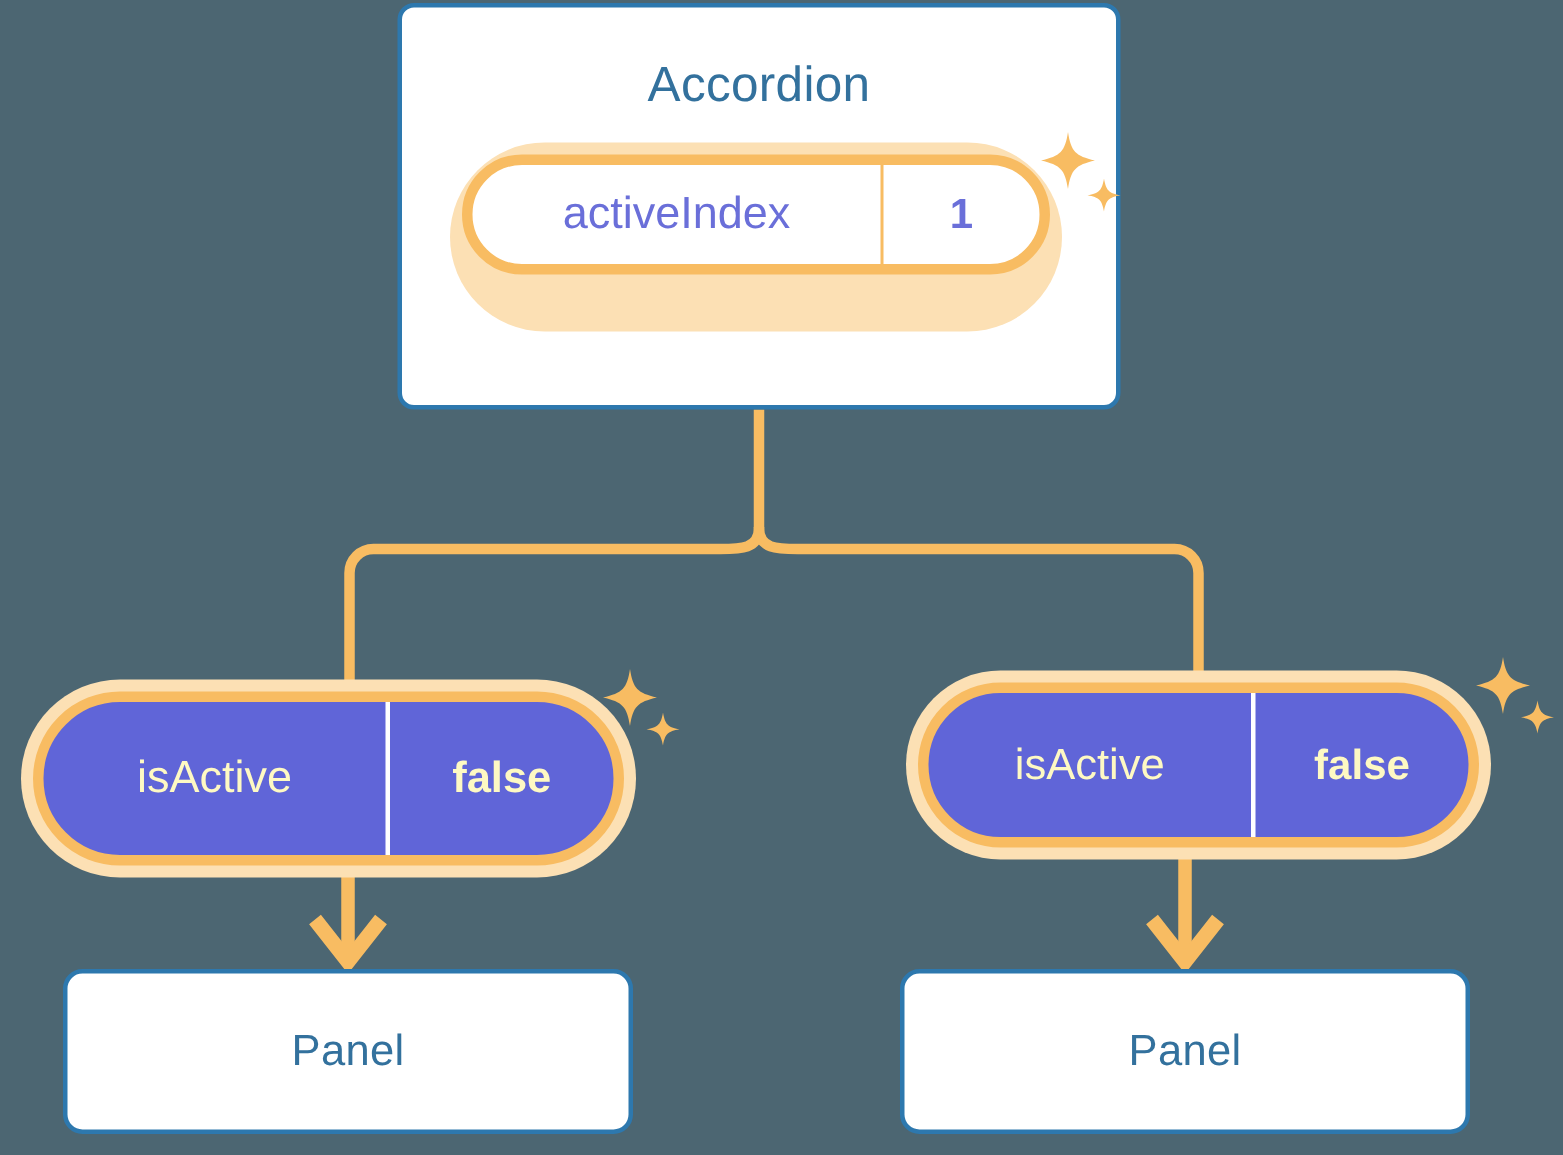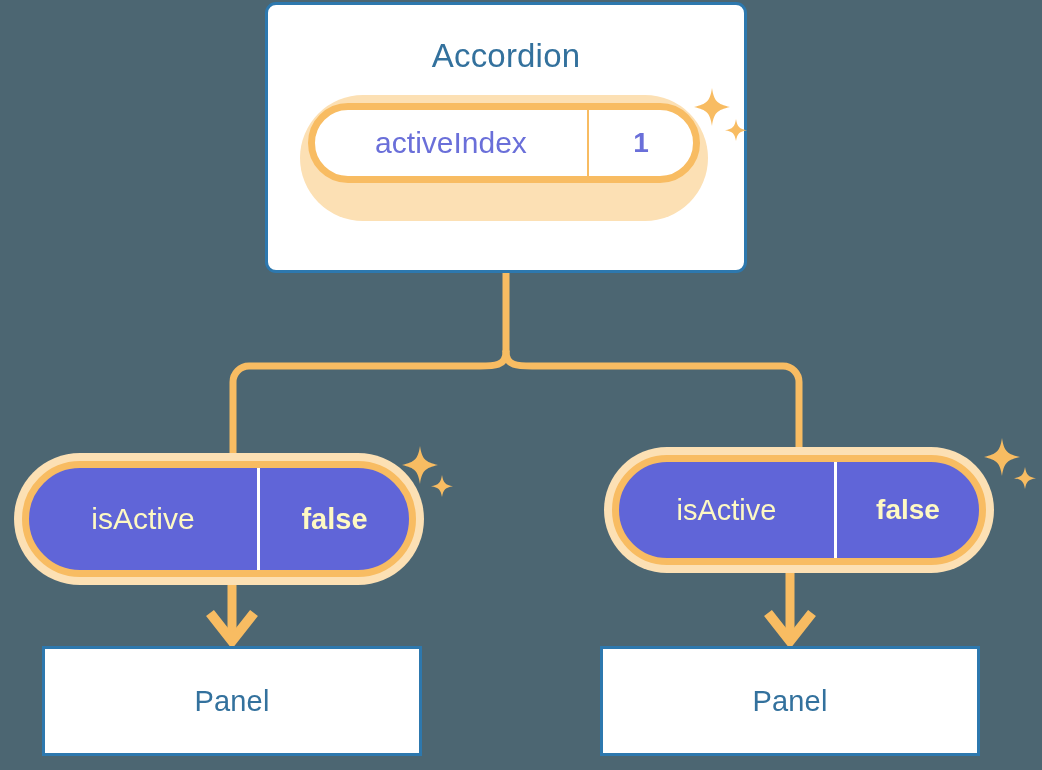--- a/index.html
+++ b/index.html
@@ -55,21 +55,21 @@
     font-size: 33px;
     font-weight: 400;
     letter-spacing: 0.2px;
   }
 
   
   .panel-card {
     position: absolute;
     background: #ffffff;
     border: 3px solid #2d78ae;
-    border-radius: 0;
+    border-radius: 13px;
     box-sizing: border-box;
     display: flex;
     align-items: center;
     justify-content: center;
   }
   #panel-left  { left: 42px;  top: 646px; width: 380px; height: 110px; }
   #panel-right { left: 600px; top: 646px; width: 380px; height: 110px; }
   .panel-label {
     color: #33719d;
     font-size: 29px;

